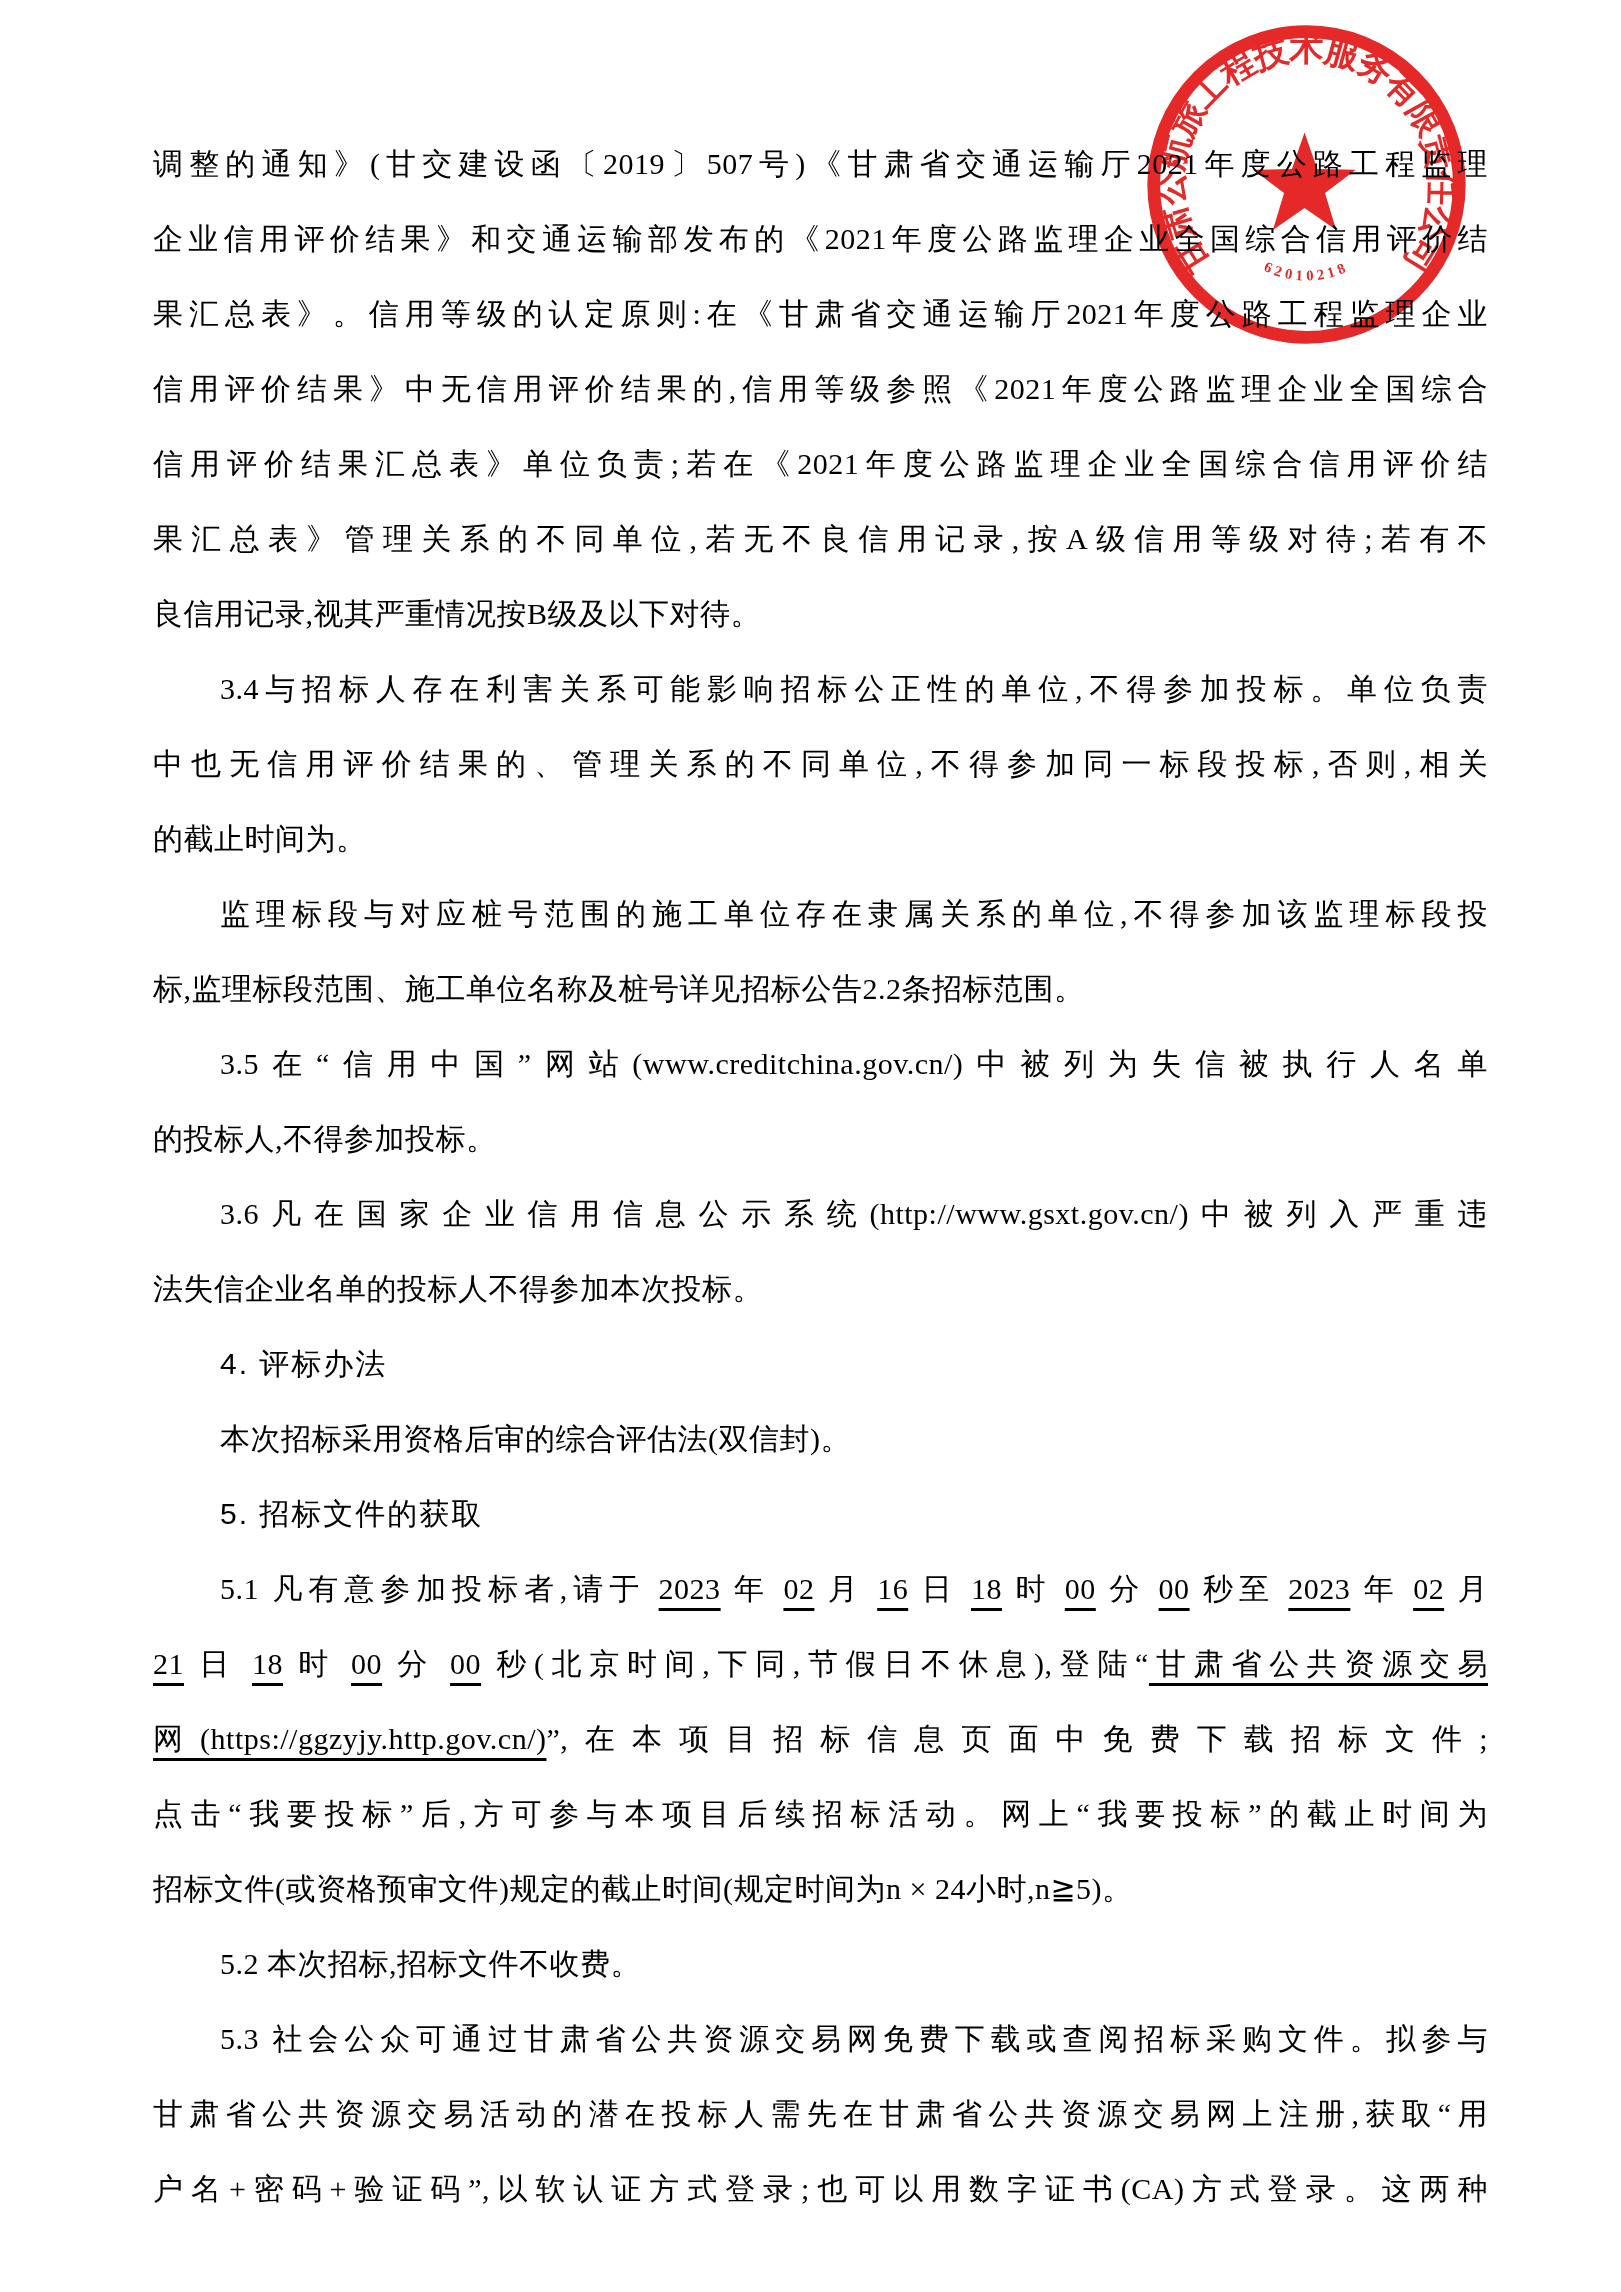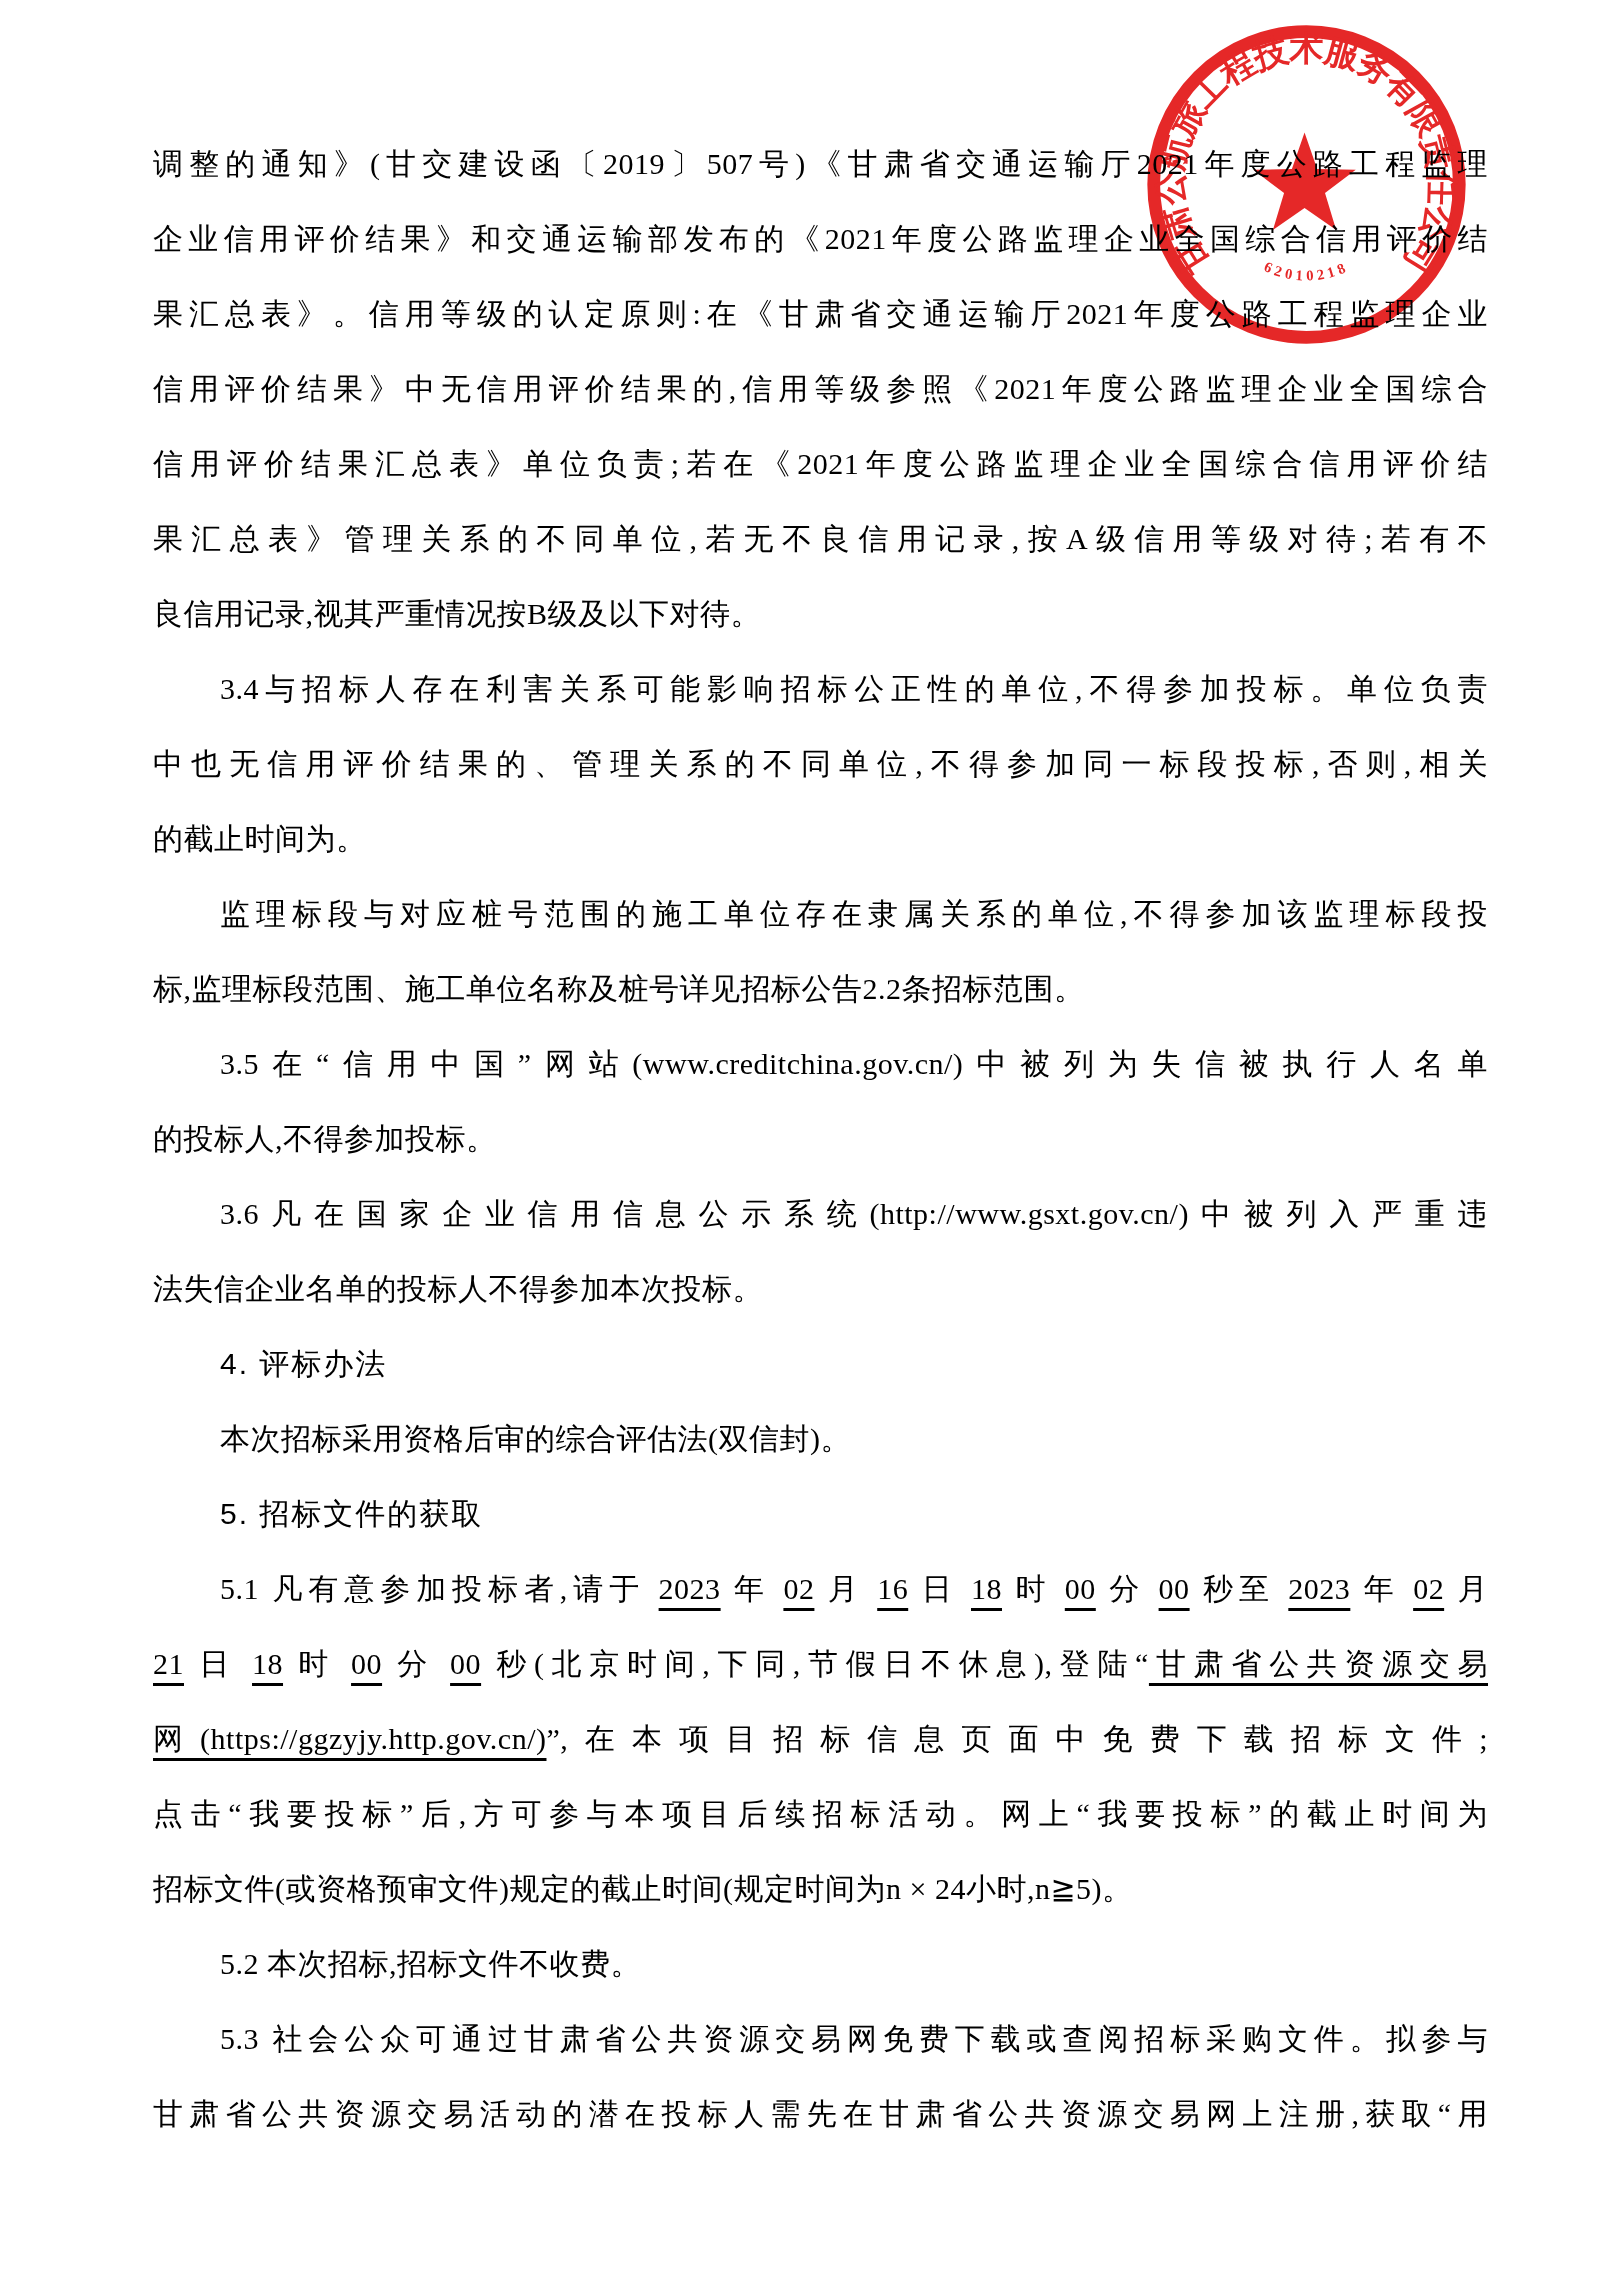--- a/index.html
+++ b/index.html
@@ -86,16 +86,17 @@
       <div class="line ind end"><span>本次招标采用资格后审的综合评估法(双信封)。</span></div>
       <div class="line ind bold end"><span>5. 招标文件的获取</span></div>
       <div class="line ind"><span>5.1 凡有意参加投标者,请于 </span><span class="u">2023</span><span> 年 </span><span class="u">02</span><span> 月 </span><span class="u">16</span><span> 日 </span><span class="u">18</span><span> 时 </span><span class="u">00</span><span> 分 </span><span class="u">00</span><span> 秒至 </span><span class="u">2023</span><span> 年 </span><span class="u">02</span><span> 月</span></div>
       <div class="line"><span class="u">21</span><span> 日 </span><span class="u">18</span><span> 时 </span><span class="u">00</span><span> 分 </span><span class="u">00</span><span> 秒(北京时间,下同,节假日不休息),登陆“</span><span class="u">甘肃省公共资源交易</span></div>
       <div class="line"><span class="u">网(https://ggzyjy.http.gov.cn/)</span><span>”,在本项目招标信息页面中免费下载招标文件;</span></div>
       <div class="line"><span>点击“我要投标”后,方可参与本项目后续招标活动。网上“我要投标”的截止时间为</span></div>
       <div class="line end"><span>招标文件(或资格预审文件)规定的截止时间(规定时间为n × 24小时,n≧5)。</span></div>
       <div class="line ind end"><span>5.2 本次招标,招标文件不收费。</span></div>
       <div class="line ind"><span>5.3 社会公众可通过甘肃省公共资源交易网免费下载或查阅招标采购文件。拟参与</span></div>
       <div class="line"><span>甘肃省公共资源交易活动的潜在投标人需先在甘肃省公共资源交易网上注册,获取“用</span></div>
+      <div class="line"><span>户名+密码+验证码”,以软认证方式登录;也可以用数字证书(CA)方式登录。这两种</span></div>
     </div>
 
 </div>
 
 
 </body></html>

